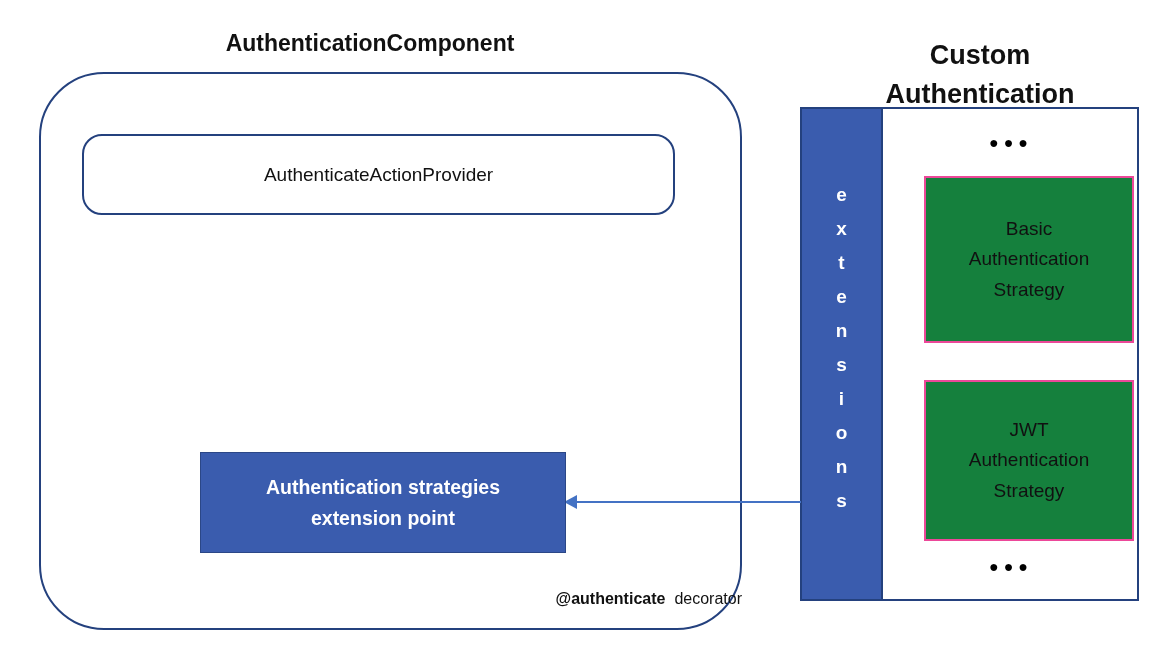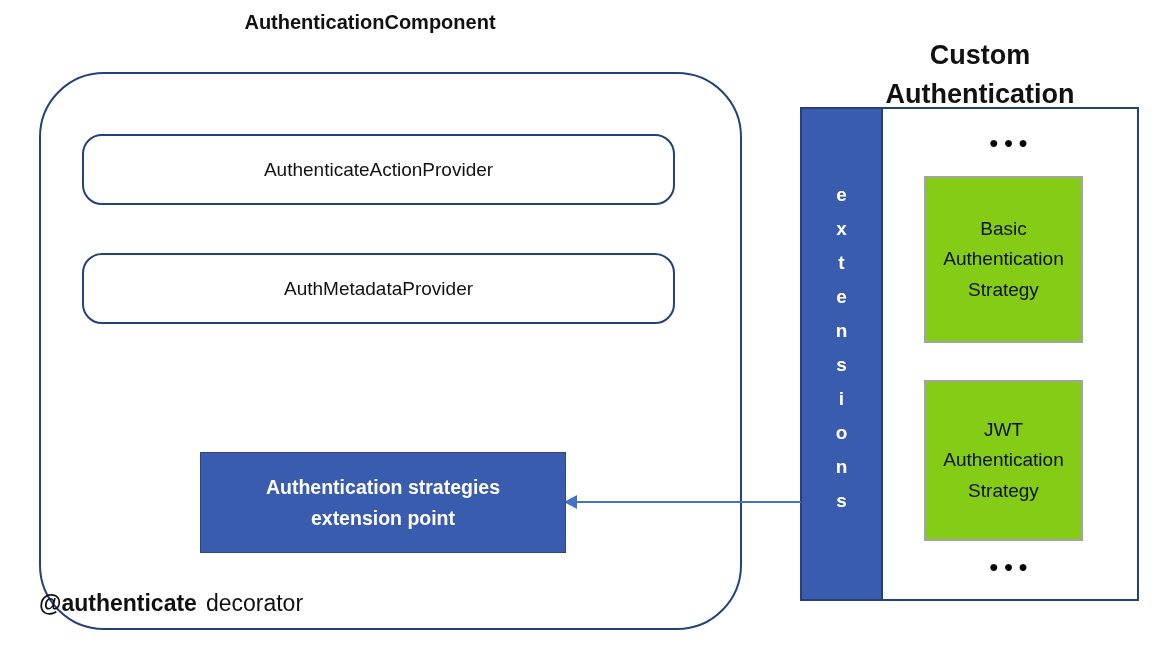--- a/index.html
+++ b/index.html
@@ -13,33 +13,33 @@
     position: relative;
     width: 1159px;
     height: 659px;
     background: #ffffff;
     overflow: hidden;
   }
   .abs { position: absolute; }
 
   
   .component-title {
-    left: 70px; top: 11px; width: 600px;
+    left: 70px; top: 30px; width: 600px;
     text-align: center;
-    font-size: 20px; font-weight: 700; color: #111111;
+    font-size: 23px; font-weight: 700; color: #111111;
   }
   .component-outline {
     left: 39px; top: 72px; width: 703px; height: 558px;
     border: 2px solid #24417e;
     border-radius: 65px;
     box-sizing: border-box;
     background: transparent;
   }
   .provider-box {
-    left: 82px; width: 593px; height: 71px;
+    left: 82px; width: 593px; height: 81px;
     border: 2px solid #24417e;
     border-radius: 20px;
     box-sizing: border-box;
     background: #ffffff;
     display: flex; align-items: center; justify-content: center;
     font-size: 19px; color: #111111;
     z-index: 1;
   }
   .provider-1 { top: 134px; }
   .provider-2 { top: 253px; }
@@ -52,22 +52,22 @@
     box-sizing: border-box;
     display: flex; align-items: center; justify-content: center;
     text-align: center;
     color: #ffffff; font-size: 19.5px; font-weight: 600;
     line-height: 1.55;
     white-space: pre-line;
     z-index: 3;
   }
   .decorator-line {
     left: 39px; top: 590px; width: 703px;
-    text-align: left;
-    font-size: 23px; color: #111111;
+    text-align: right;
+    font-size: 16px; color: #111111;
   }
   .decorator-line .bold { font-weight: 700; }
   .decorator-line .regular { font-weight: 400; margin-left: 9px; }
 
   
   .arrow-line {
     left: 576px; top: 501px; width: 225px; height: 2px;
     background: #4472c4;
     z-index: 2;
   }
@@ -112,24 +112,24 @@
   }
   .ellipsis {
     left: 883px; width: 256px;
     text-align: center;
     font-size: 16px; font-weight: 700; color: #000000;
     letter-spacing: 5px;
   }
   .ellipsis-top { top: 134px; }
   .ellipsis-bottom { top: 558px; }
   .strategy-box {
-    left: 924px; width: 159px;
-    border: 2px solid #a3a3a3;
+    left: 924px; width: 210px;
+    border: 2px solid #ec4899;
     box-sizing: border-box;
-    background: #84cc16;
+    background: #15803d;
     display: flex; align-items: center; justify-content: center;
     text-align: center;
     font-size: 19px; color: #111111;
     line-height: 1.6;
     white-space: pre-line;
   }
   .strategy-basic { top: 176px; height: 167px; }
   .strategy-jwt   { top: 380px; height: 161px; }
 </style>
 </head>
@@ -138,23 +138,20 @@
 <div class="canvas">
 
   <div class="abs component-title">AuthenticationComponent</div>
 
   <div class="abs component-outline"></div>
 
   <div class="abs provider-box provider-1">
     <span>AuthenticateActionProvider</span>
   </div>
 
-  <div class="abs provider-box provider-2">
-    <span>AuthMetadataProvider</span>
-  </div>
 
 
   <div class="abs extension-point">Authentication strategies
 extension point</div>
 
   <div class="abs decorator-line">
     <span class="bold">@authenticate</span><span class="regular">decorator</span>
   </div>
 
   <div class="abs arrow-line"></div>

